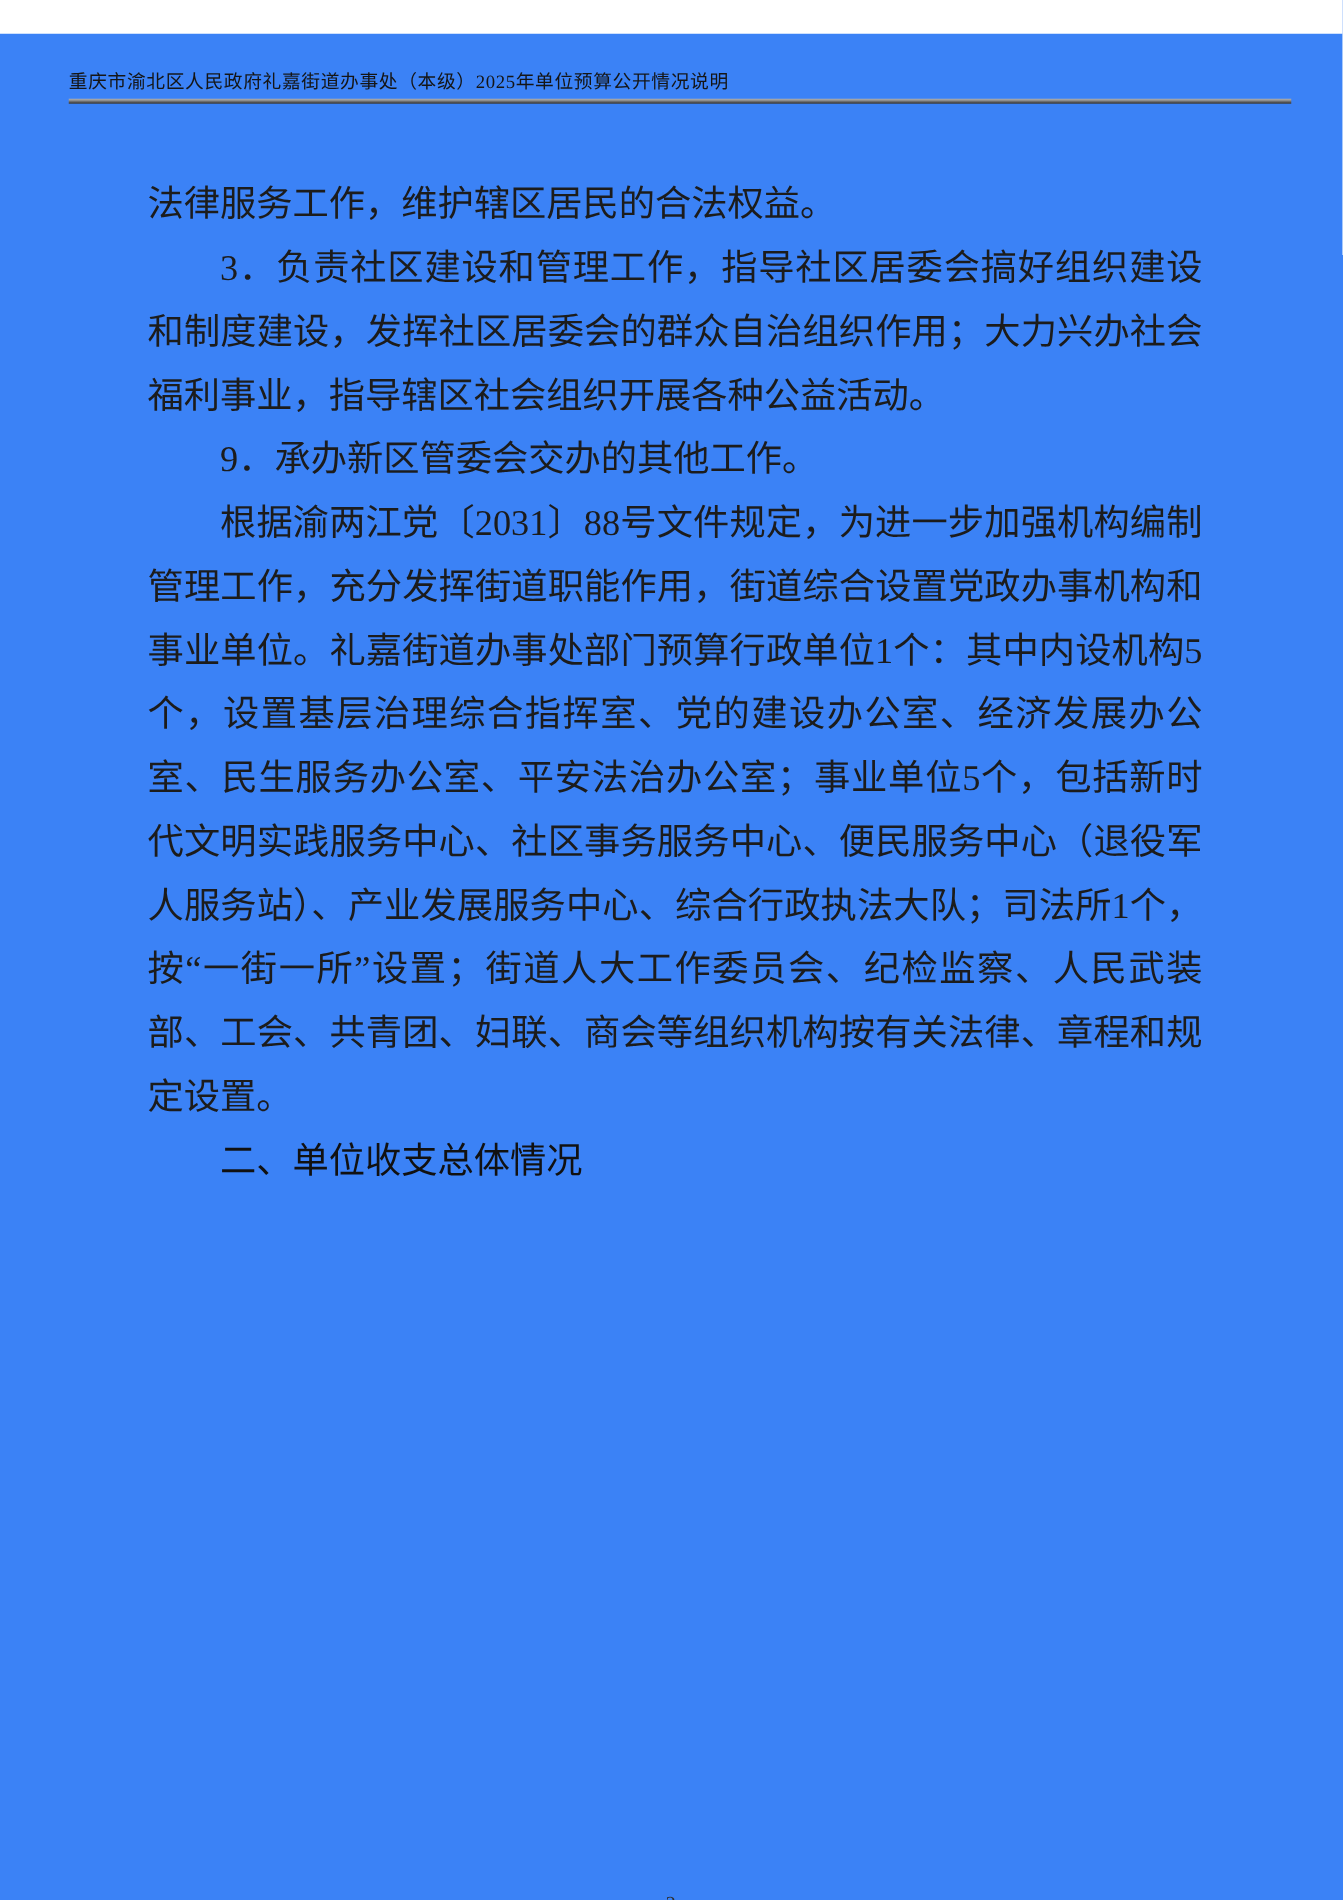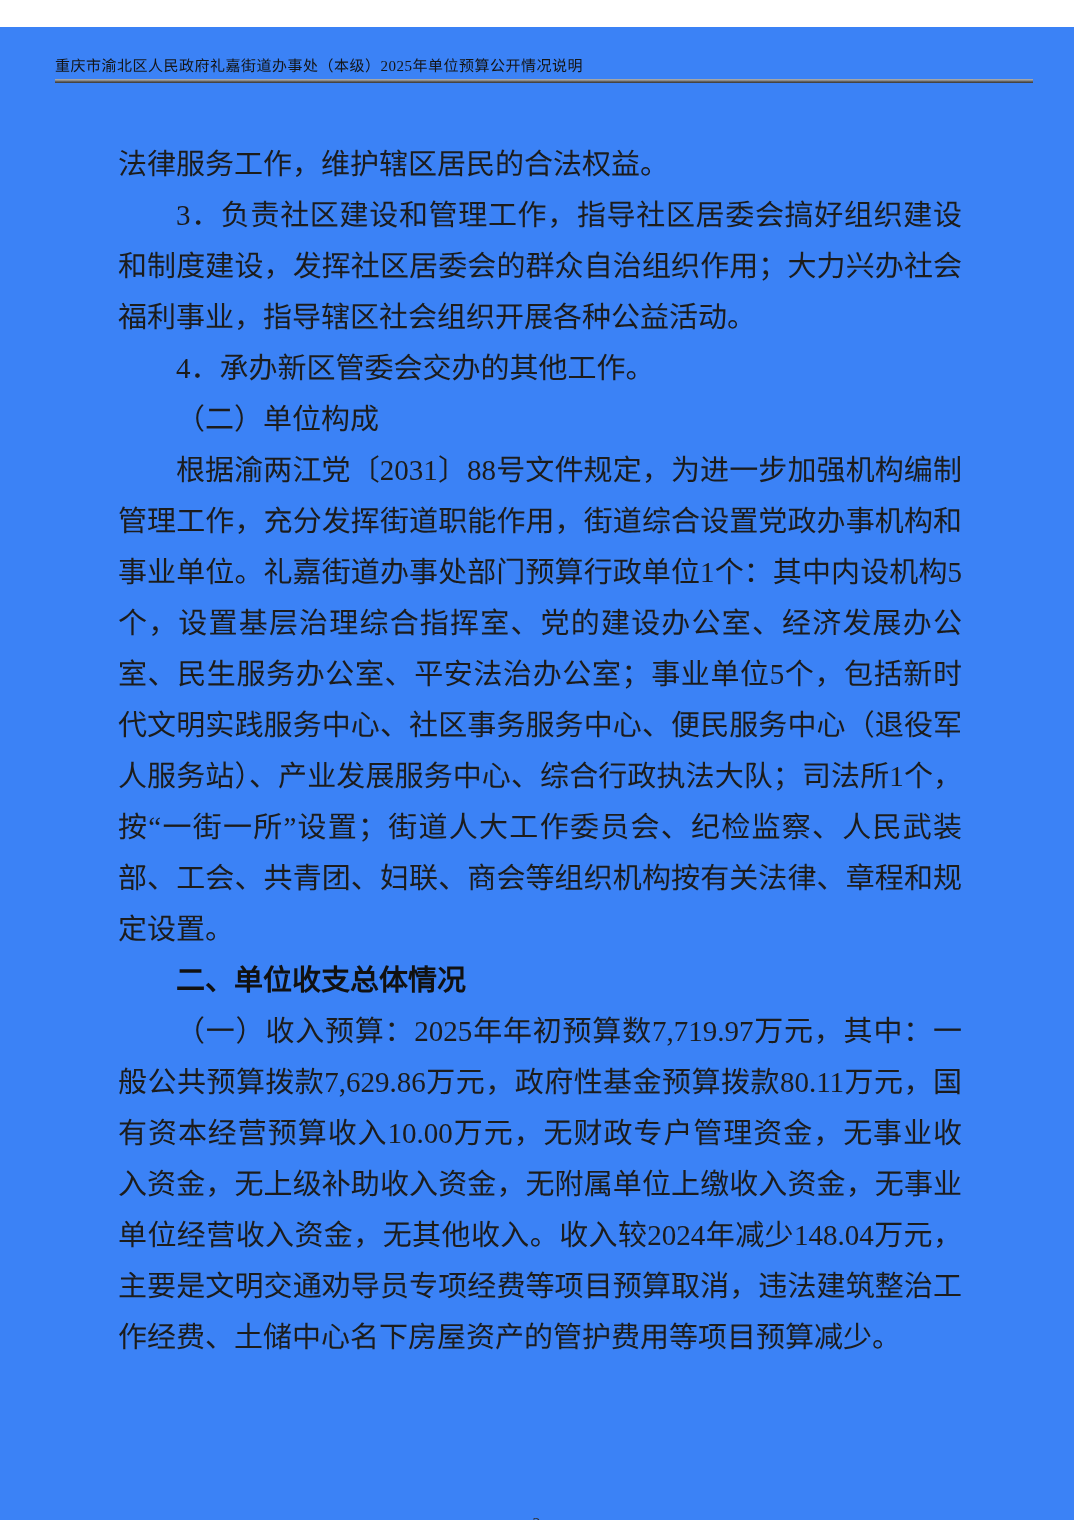--- a/index.html
+++ b/index.html
@@ -52,21 +52,21 @@
   }
   .doc-body p {
     margin: 0;
     padding: 0;
   }
   .indent {
     text-indent: 58px;
   }
   .section-heading {
     font-family: "Liberation Sans", sans-serif;
-    font-weight: bold;
+    font-weight: normal;
     color: #111111;
   }
   
   .page-footer {
     position: absolute;
     left: 0;
     right: 0;
     bottom: 14px;
     text-align: center;
     font-size: 16px;
@@ -80,22 +80,20 @@
 <div class="page">
 
   <div class="page-header">
     <div class="header-title">重庆市渝北区人民政府礼嘉街道办事处（本级）2025年单位预算公开情况说明</div>
     <div class="header-rule"></div>
   </div>
 
   <div class="doc-body">
     <p>法律服务工作，维护辖区居民的合法权益。</p>
     <p class="indent">3．负责社区建设和管理工作，指导社区居委会搞好组织建设和制度建设，发挥社区居委会的群众自治组织作用；大力兴办社会福利事业，指导辖区社会组织开展各种公益活动。</p>
-    <p class="indent">4．承办新区管委会交办的其他工作。</p>
-    <p class="indent">（二）单位构成</p>
+    <p class="indent">9．承办新区管委会交办的其他工作。</p>
     <p class="indent">根据渝两江党〔2031〕88号文件规定，为进一步加强机构编制管理工作，充分发挥街道职能作用，街道综合设置党政办事机构和事业单位。礼嘉街道办事处部门预算行政单位1个：其中内设机构5个，设置基层治理综合指挥室、党的建设办公室、经济发展办公室、民生服务办公室、平安法治办公室；事业单位5个，包括新时代文明实践服务中心、社区事务服务中心、便民服务中心（退役军人服务站）、产业发展服务中心、综合行政执法大队；司法所1个，按“一街一所”设置；街道人大工作委员会、纪检监察、人民武装部、工会、共青团、妇联、商会等组织机构按有关法律、章程和规定设置。</p>
     <p class="indent section-heading">二、单位收支总体情况</p>
-    <p class="indent">（一）收入预算：2025年年初预算数7,719.97万元，其中：一般公共预算拨款7,629.86万元，政府性基金预算拨款80.11万元，国有资本经营预算收入10.00万元，无财政专户管理资金，无事业收入资金，无上级补助收入资金，无附属单位上缴收入资金，无事业单位经营收入资金，无其他收入。收入较2024年减少148.04万元，主要是文明交通劝导员专项经费等项目预算取消，违法建筑整治工作经费、土储中心名下房屋资产的管护费用等项目预算减少。</p>
   </div>
 
   <div class="page-footer">-2-</div>
 
 </div>
 
 </body></html>

